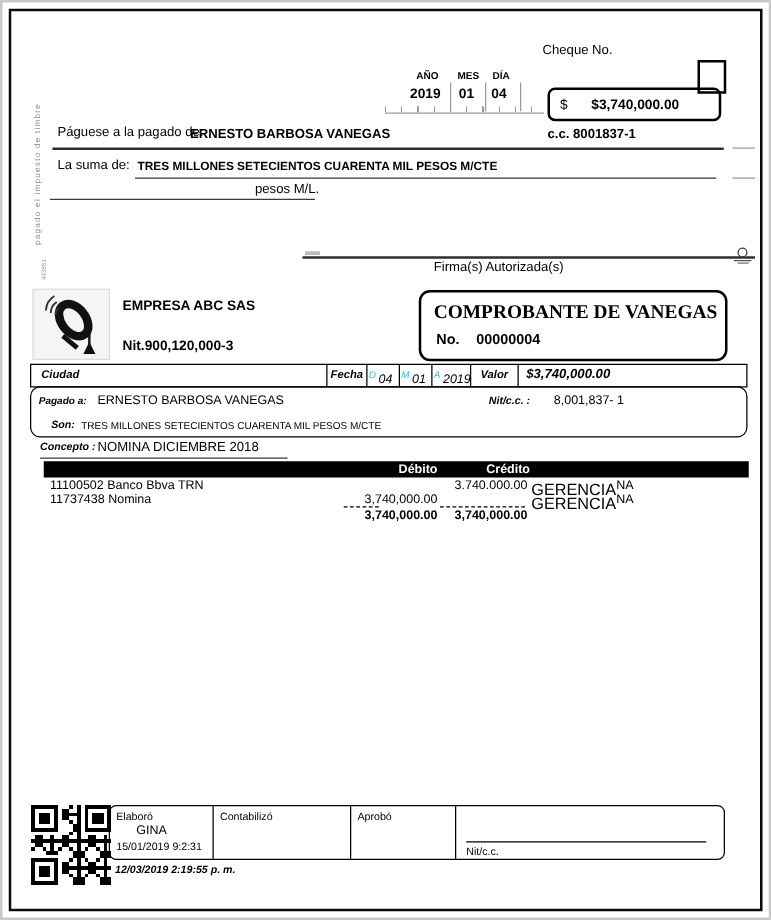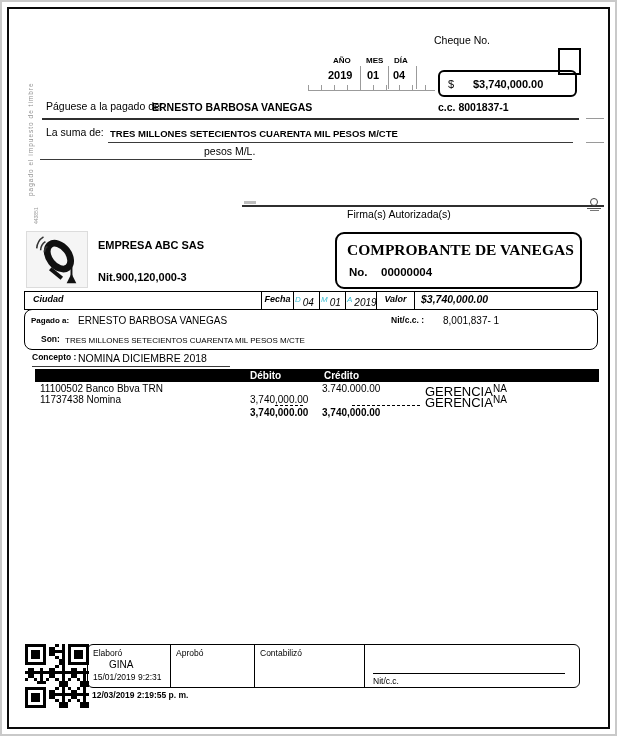--- a/index.html
+++ b/index.html
@@ -1,24 +1,24 @@
 <!DOCTYPE html>
 <html><head>
 <meta charset="utf-8">
 <style>
   html,body{margin:0;padding:0;background:#fff;}
   .doc{position:relative;width:617px;height:736px;background:#fff;box-sizing:border-box;
        border:2px solid #c9c9c9;font-family:"Liberation Sans",sans-serif;color:#000;overflow:hidden;}
   .frame{position:absolute;inset:5px;border:2px solid #0a0a0a;pointer-events:none;}
   .t{position:absolute;white-space:nowrap;line-height:1.15;}
-  .b{font-weight:bold}.i{}
+  .b{font-weight:bold}.i{font-style:italic}
   .s75{font-size:13px}.s8{font-size:8px}.s85{font-size:8.5px}.s9{font-size:9px}
   .s95{font-size:9.5px}.s10{font-size:10px}.s105{font-size:10.5px}.s11{font-size:11px}
   .s115{font-size:11.5px}.s155{font-size:15.5px}
-  .right{text-align:left}
+  .right{text-align:right}
   .vtext{position:absolute;writing-mode:vertical-rl;transform:rotate(180deg);font-size:6.5px;
          color:#8f8f8f;letter-spacing:1px;}
   .vcode{font-size:5px;letter-spacing:0;color:#9a9a9a;}
   .hline{position:absolute;border-top:1px solid #3a3a3a;}
   .hline2{position:absolute;border-top:2px solid #2f2f2f;}
   .hlineg{position:absolute;border-top:1px solid #9a9a9a;}
   .box2{position:absolute;border:2px solid #000;box-sizing:border-box;}
   .rbox{position:absolute;border:2px solid #000;border-radius:7px;box-sizing:border-box;}
   .vsep{position:absolute;width:1px;background:#9b9b9b;}
   .ticks{position:absolute;height:5px;border-bottom:1px solid #9b9b9b;
@@ -311,25 +311,25 @@
         <rect x="2" y="16" width="3" height="3" fill="#000"></rect>
       </svg>
     </div>
 
   <div class="fbox">
     <div class="fcell" style="width:82px">
       <div class="s85">Elaboró</div>
       <div class="s10" style="margin-left:16px;margin-top:1px">GINA</div>
       <div class="s85" style="margin-top:2px">15/01/2019 9:2:31</div>
     </div>
+    <div class="fcell cell-b" style="width:110px">
+      <div class="s85">Contabilizó</div>
+    </div>
     <div class="fcell cell-b" style="width:84px">
       <div class="s85">Aprobó</div>
-    </div>
-    <div class="fcell cell-b" style="width:110px">
-      <div class="s85">Contabilizó</div>
     </div>
     <div class="cell-b" style="flex:1;position:relative">
       <div style="position:absolute;left:8px;right:14px;bottom:13px;border-top:1px solid #000"></div>
       <div class="s85" style="position:absolute;left:8px;bottom:1px">Nit/c.c.</div>
     </div>
   </div>
 
   <div class="t s85 b i" style="left:90px;top:689px">12/03/2019 2:19:55 p. m.</div>
 </div>
 

